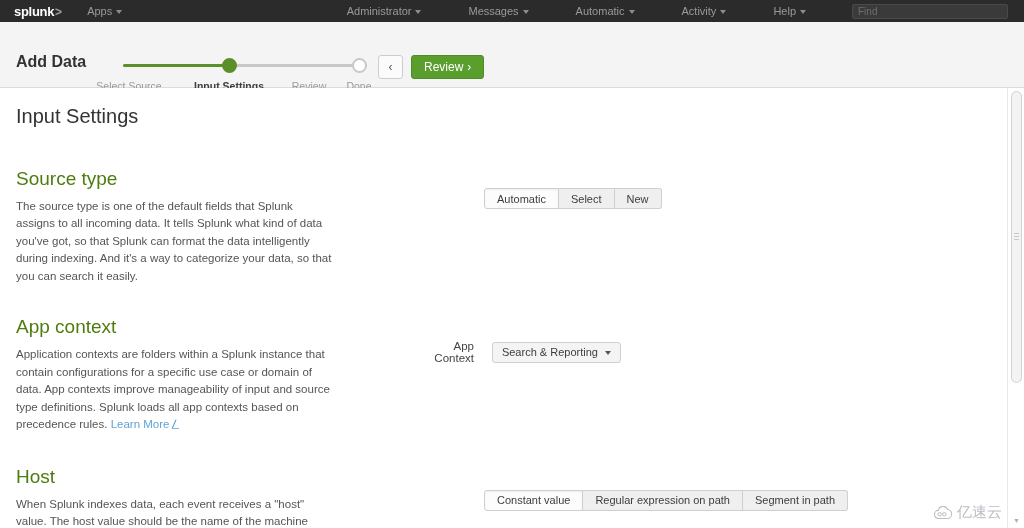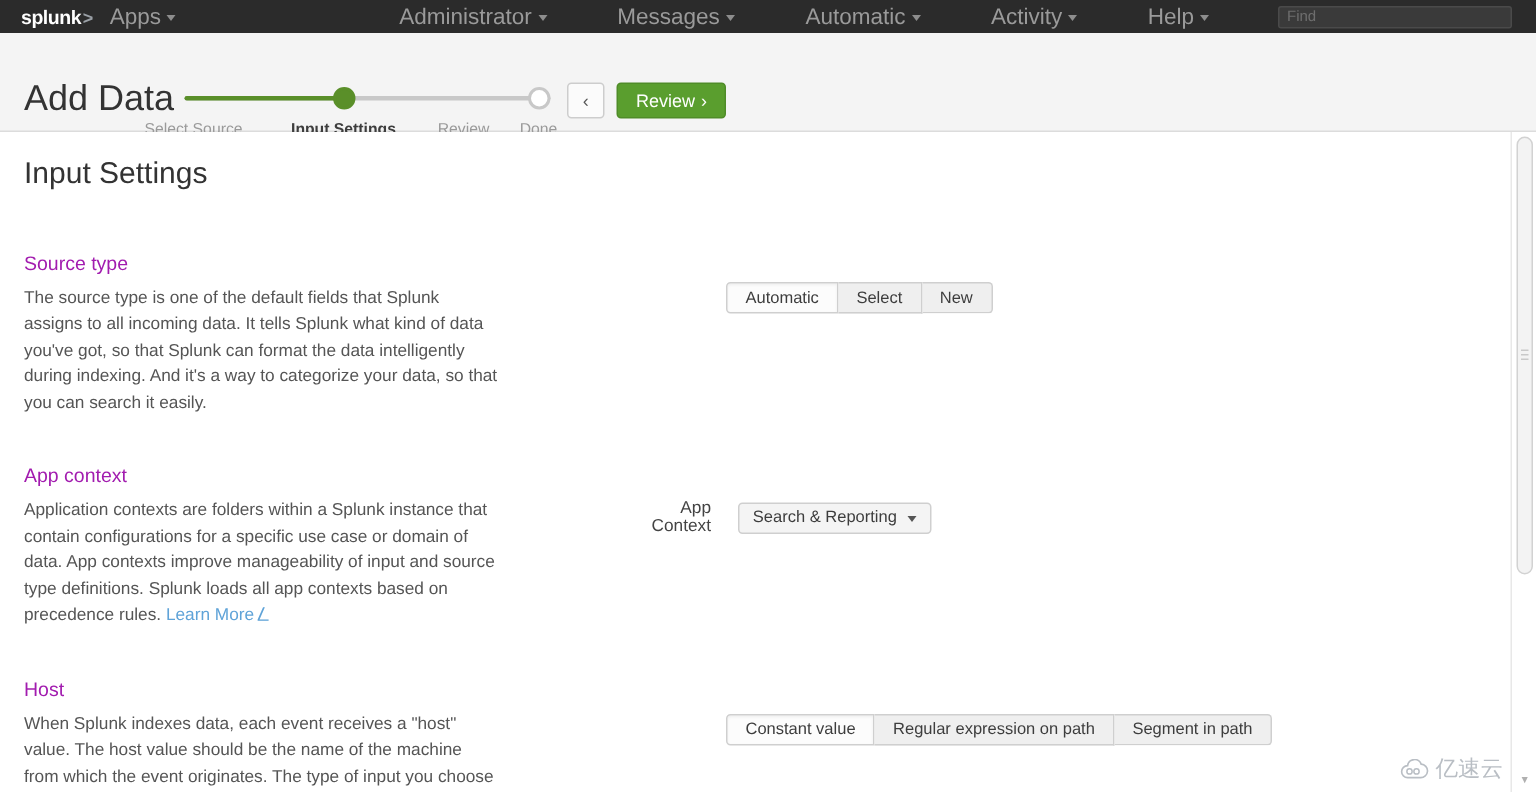--- a/index.html
+++ b/index.html
@@ -15,31 +15,31 @@
 
   
   .topbar {
     position: absolute; top: 0; left: 0;
     width: 1024px; height: 22px;
     background: #2b2b2b;
     display: flex; align-items: center;
   }
   .brand {
     display: flex; align-items: baseline;
-    margin-left: 14px; margin-right: 2px;
+    margin-left: 14px; margin-right: 16px;
   }
   .brand .logo-text {
     color: #ffffff; font-size: 13px; font-weight: bold;
     letter-spacing: -0.3px;
   }
   .brand .logo-caret {
     color: #9aa0a6; font-size: 12px; font-weight: bold; margin-left: 1px;
   }
   .nav-item {
-    color: #9a9a9a; font-size: 15px;
+    color: #9a9a9a; font-size: 11px;
     padding: 0 9px; height: 22px;
     display: flex; align-items: center; gap: 4px;
     cursor: pointer; white-space: nowrap;
   }
   .caret-dn {
     display: inline-block; width: 0; height: 0;
     border-left: 3px solid transparent;
     border-right: 3px solid transparent;
     border-top: 4px solid #8d8d8d;
     position: relative; top: 1px;
@@ -57,21 +57,21 @@
 
   
   .header {
     position: absolute; top: 22px; left: 0;
     width: 1024px; height: 66px;
     background: #f4f4f4;
     border-bottom: 1px solid #dcdcdc;
   }
   .page-title {
     position: absolute; left: 16px; top: 32px;
-    font-size: 24px; color: #333333; font-weight: normal;
+    font-size: 16px; color: #333333; font-weight: bold;
     line-height: 1;
   }
   
   .stepper { position: absolute; left: 120px; top: 36px; width: 250px; }
   .step-track {
     position: absolute; top: 6px; left: 3px; right: 3px;
     height: 3px; background: #c8c8c8; border-radius: 2px;
   }
   .step-track-fill {
     position: absolute; top: 6px; left: 3px;
@@ -121,21 +121,21 @@
 
   
   .panel {
     position: absolute; top: 88px; left: 0;
     width: 1024px; height: 440px;
     background: #ffffff; overflow: hidden;
   }
   .content { position: relative; padding: 16px 0 0 0; width: 1007px; }
 
   .sec-title {
-    font-size: 13px; color: #a21caf; font-weight: normal;
+    font-size: 19px; color: #4d7c0f; font-weight: normal;
     margin-left: 16px;
   }
   h1.main-title {
     font-size: 20px; color: #333333; font-weight: normal;
     margin-left: 16px; line-height: 1.2;
   }
   .subtitle {
     margin-left: 16px; margin-top: 7px;
     font-size: 11.5px; color: #444444;
   }

